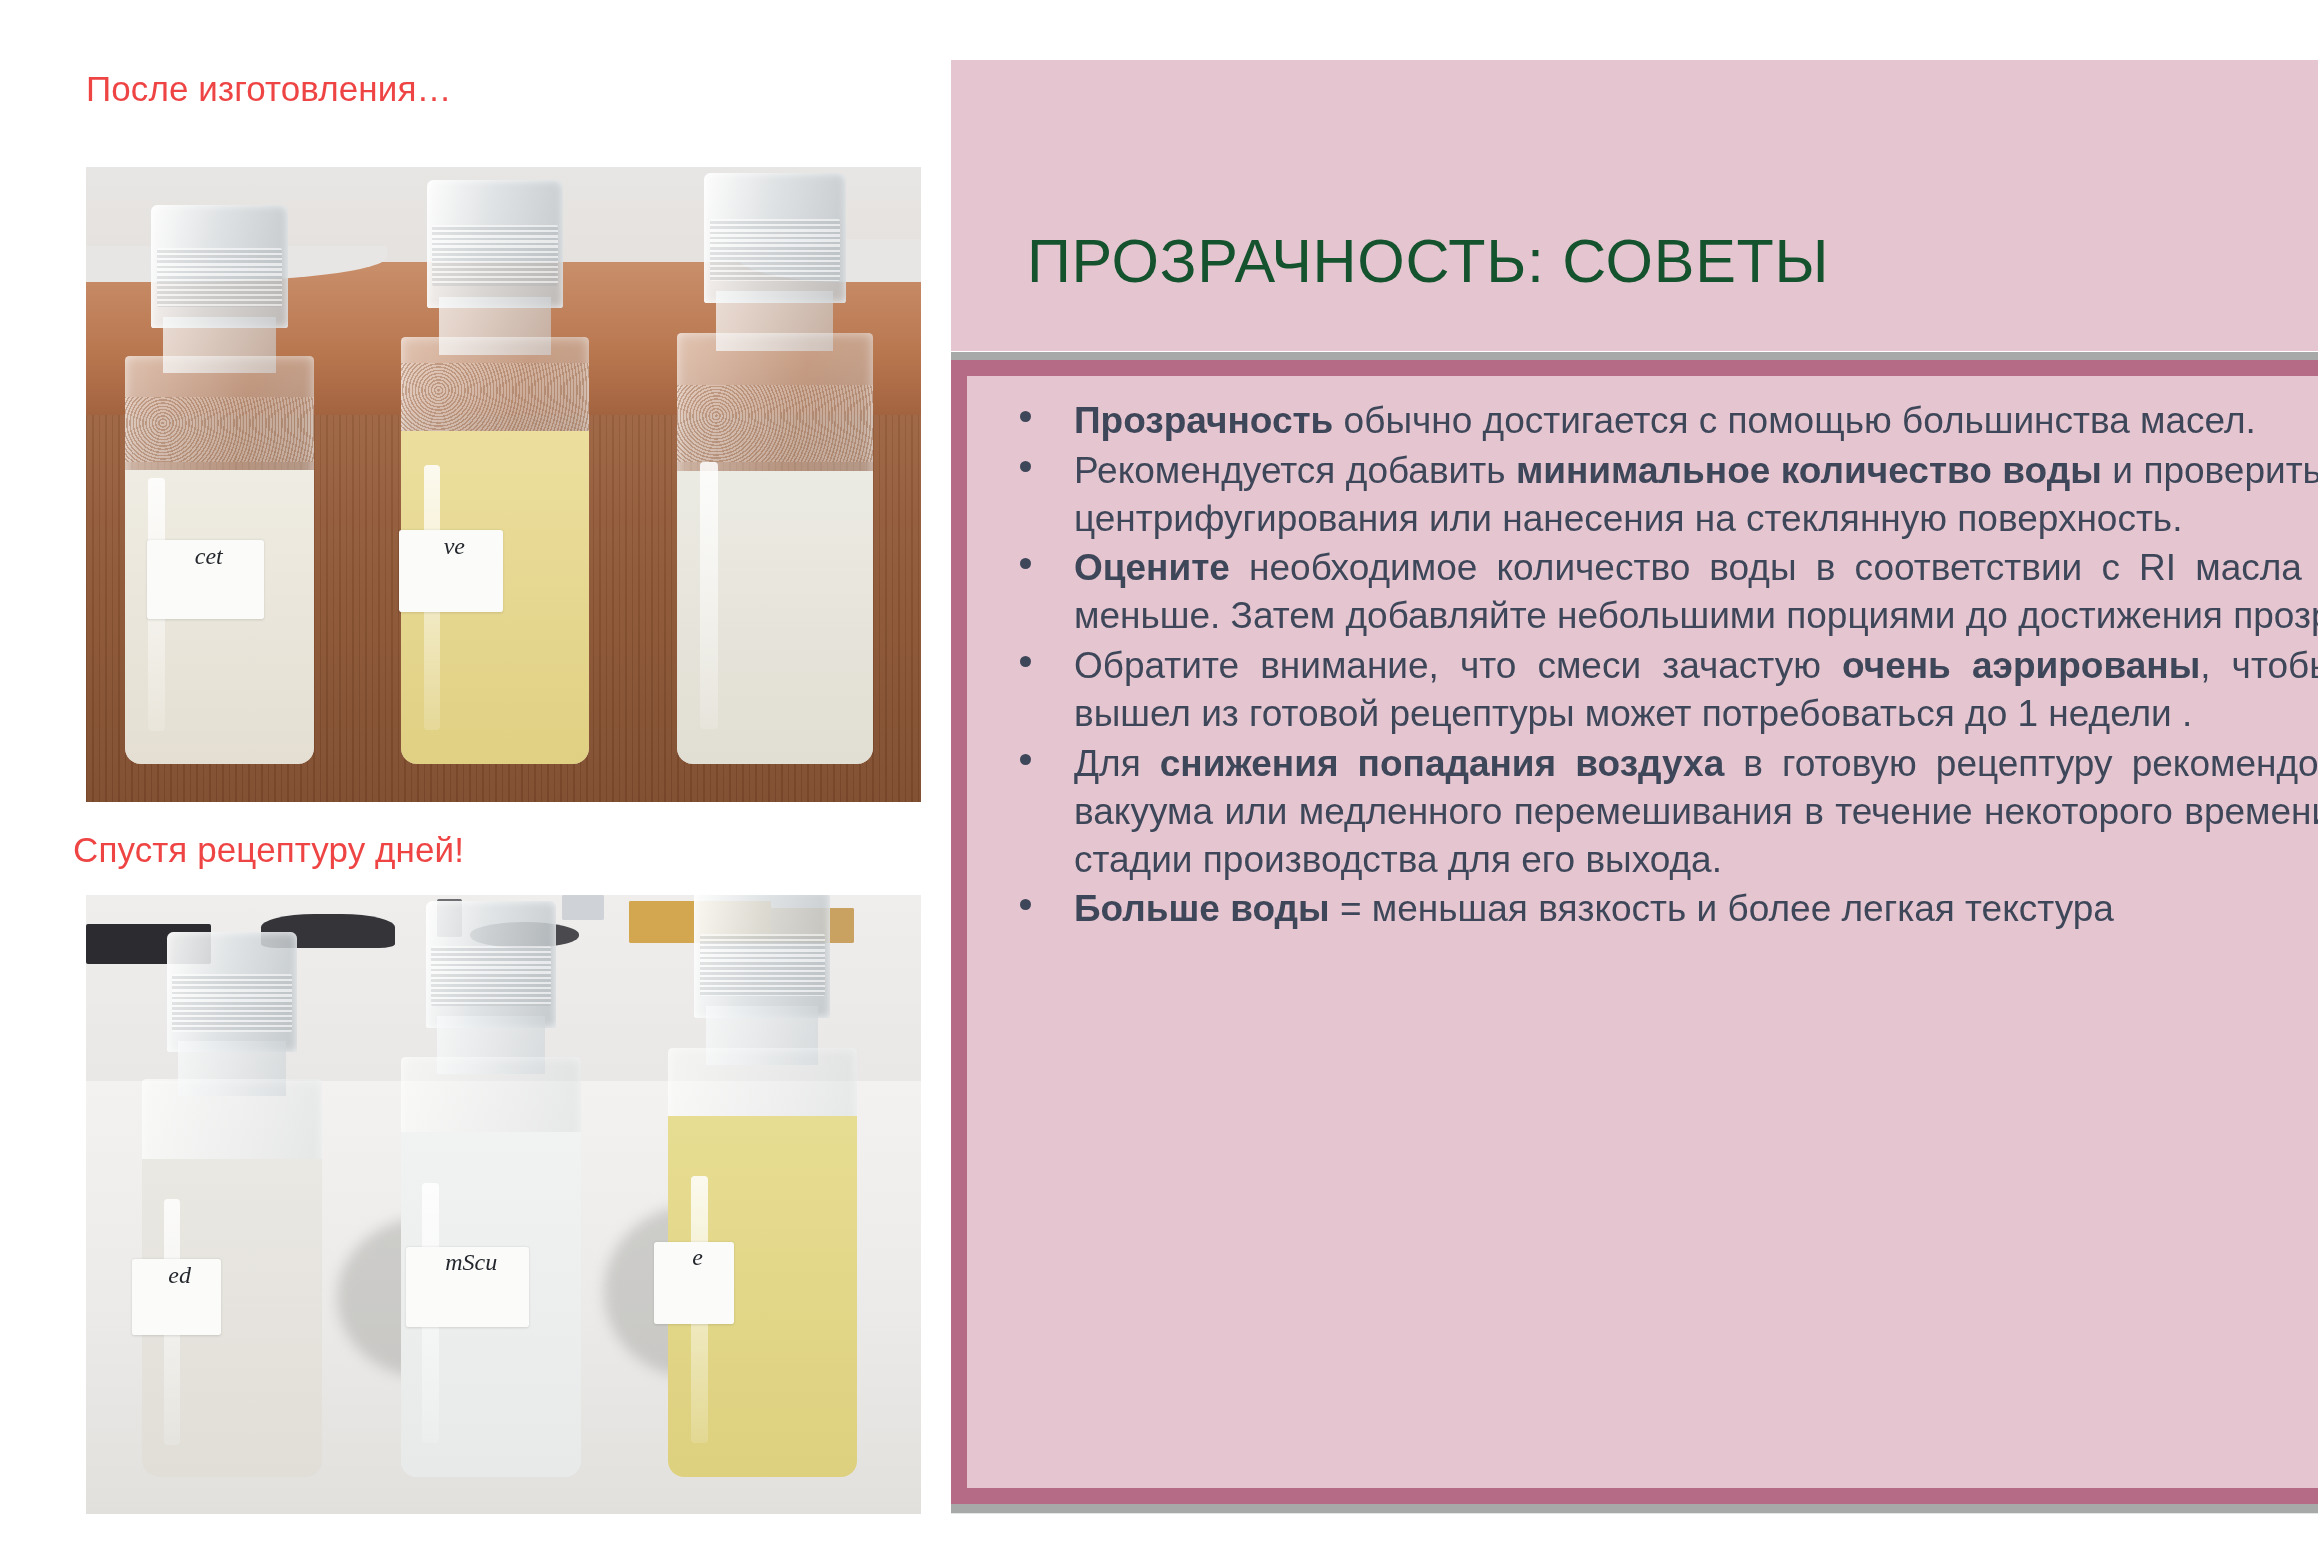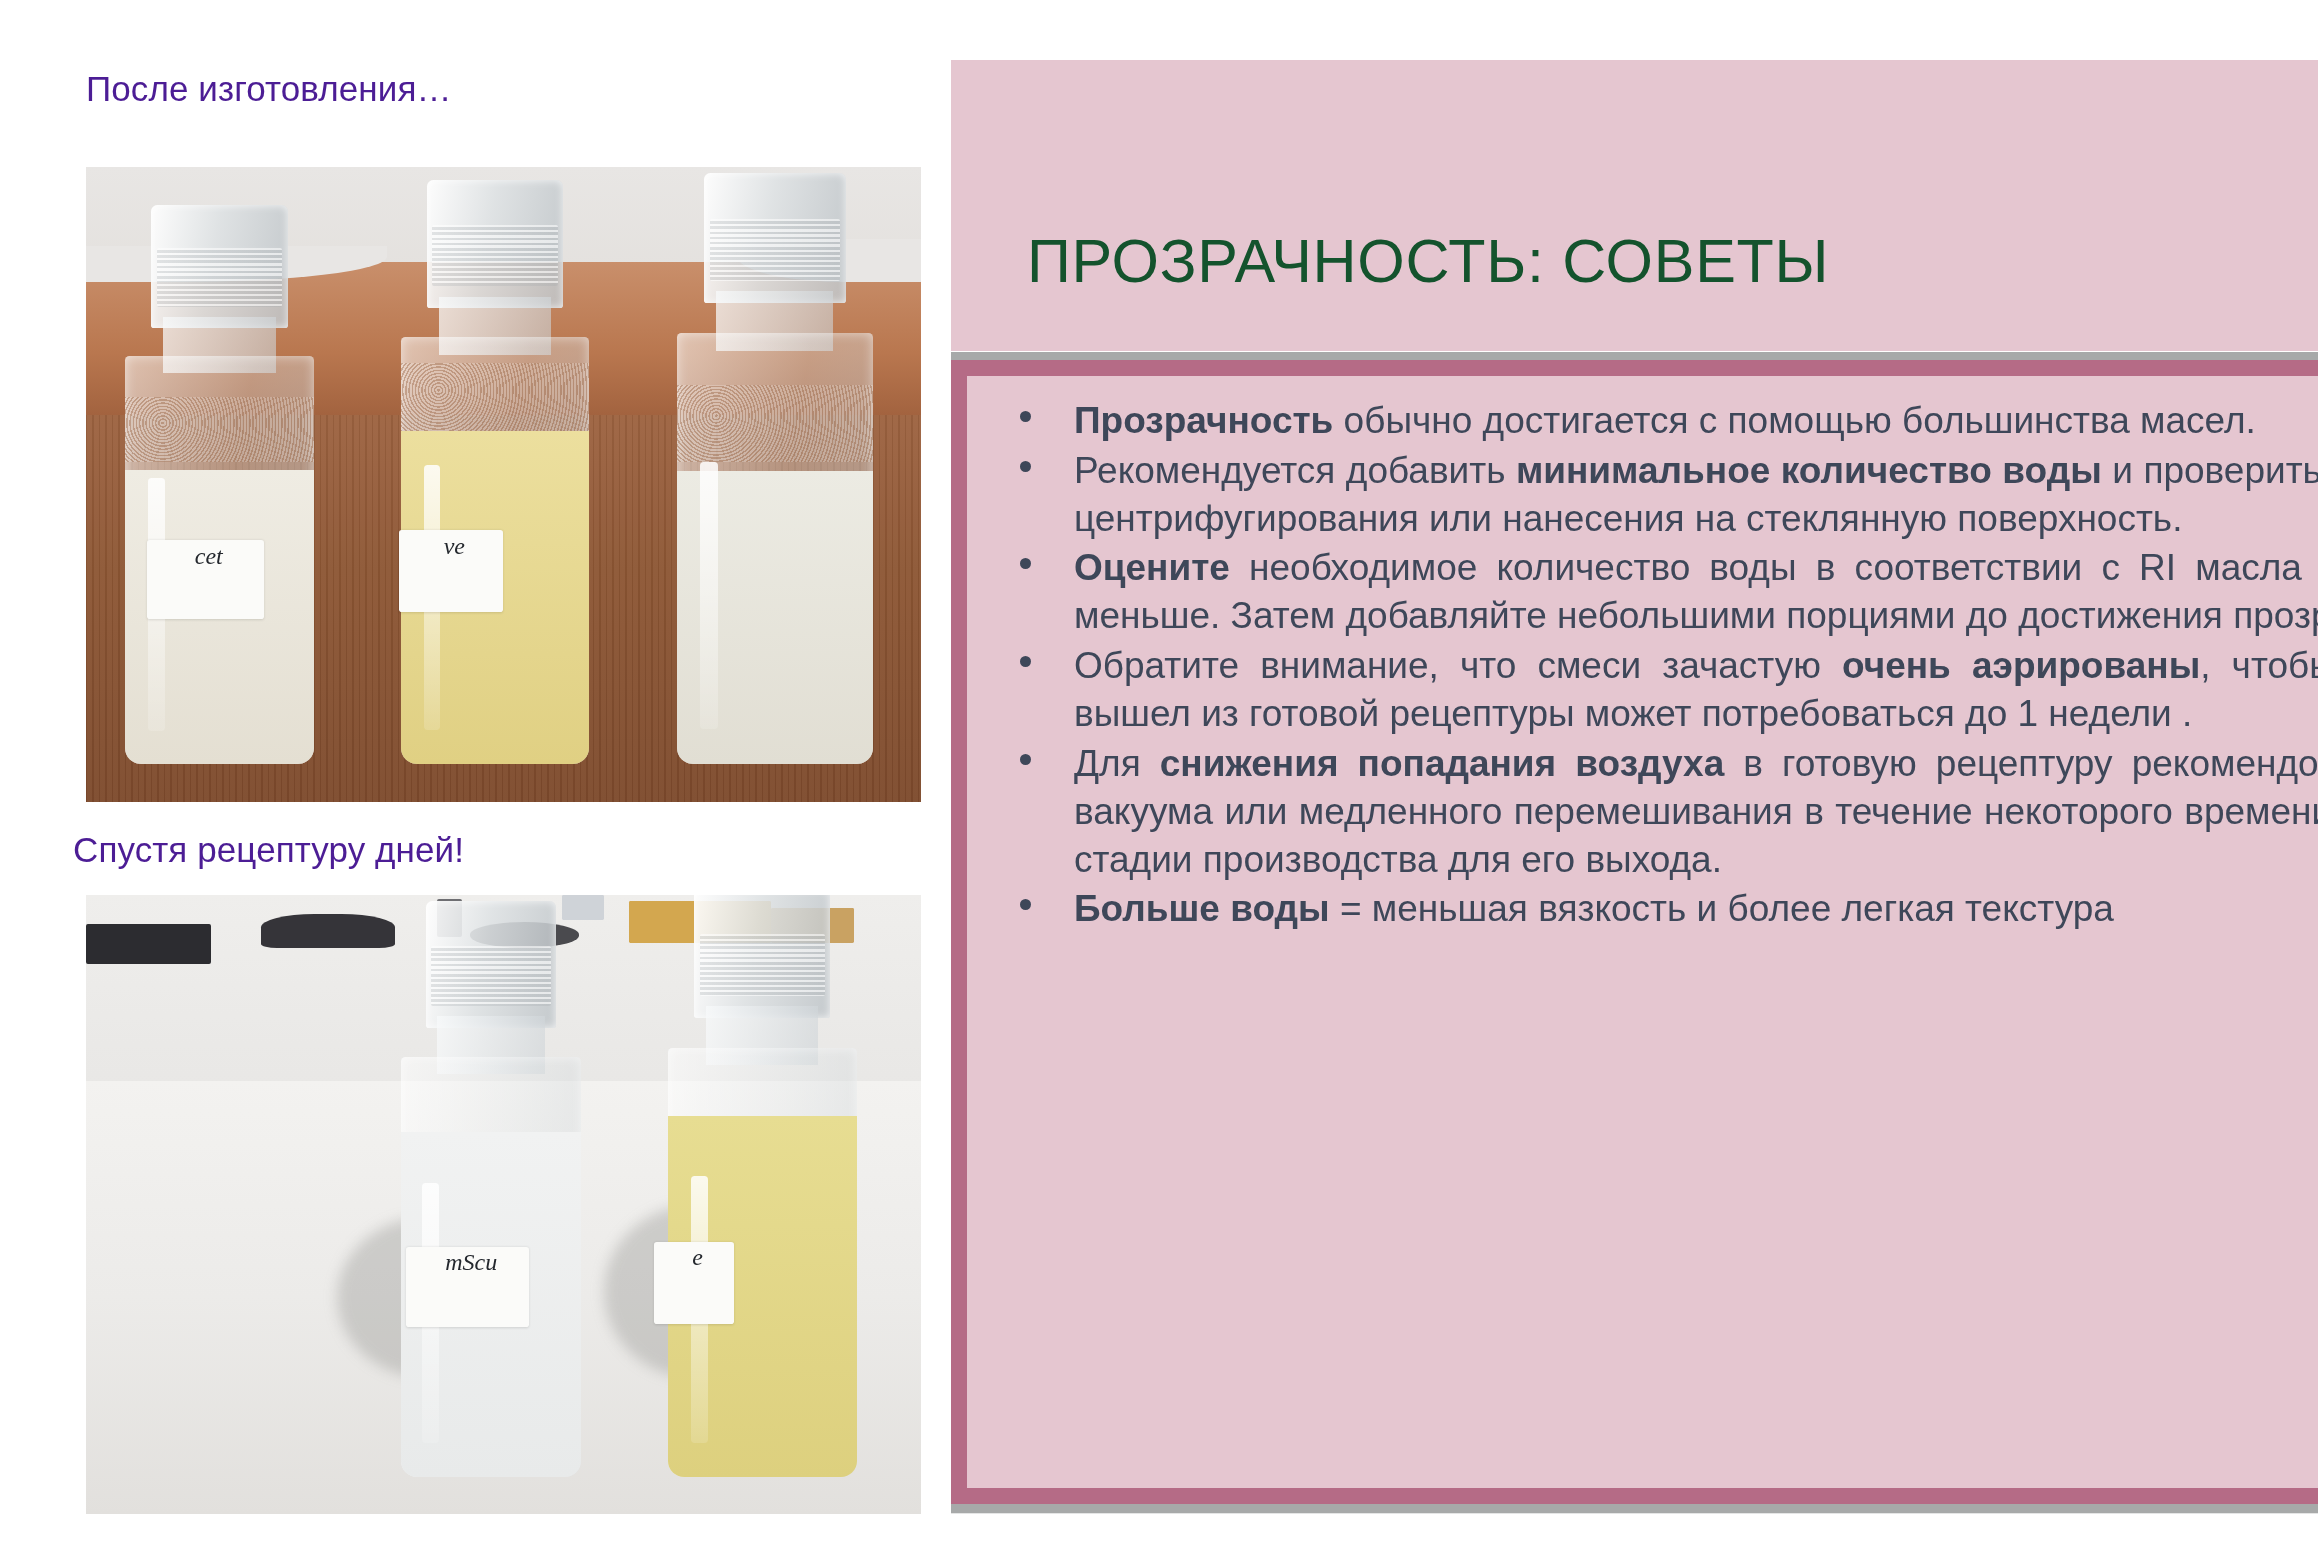--- a/index.html
+++ b/index.html
@@ -11,21 +11,21 @@
     position:relative;
   }
 
   
   #left-column{position:absolute;left:0;top:0;width:932px;height:1565px;}
 
   .caption{
     position:absolute;
     font-size:35px;
     font-weight:400;
-    color:#4c1d95;
+    color:#ef4444;
     letter-spacing:0.1px;
     white-space:nowrap;
   }
   #caption-after-production{left:86px;top:69px;}
   #caption-after-days{left:73px;top:830px;}
 
   .photo{
     position:absolute;
     left:86px;
     width:835px;
@@ -202,20 +202,31 @@
         <div class="clutter cable2"></div>
         <div class="clutter blur"></div>
         <div class="clutter box"></div>
         <div class="clutter box2"></div>
       </div>
       <div class="bg-desk-top"></div>
 
       <div class="desk-shadow" style="left:30%;top:52%;width:22%;height:26%;"></div>
       <div class="desk-shadow" style="left:62%;top:50%;width:22%;height:28%;"></div>
 
+      <div class="bottle" style="left:6%;width:23%;height:88%;">
+        <div class="cap"></div>
+        <div class="neck"></div>
+        <div class="body">
+          <div class="liquid" style="background:linear-gradient(180deg,#eae8e2,#e0ded7);height:80%;"></div>
+          <div class="shine"></div>
+        </div>
+        <div class="label" style="left:-2%;width:46%;">
+          <span>ed</span>
+        </div>
+      </div>
 
       <div class="bottle" style="left:37%;width:23%;height:93%;">
         <div class="cap"></div>
         <div class="neck"></div>
         <div class="body">
           <div class="liquid" style="background:linear-gradient(180deg,#f1f2f2,#e8eaea);height:82%;"></div>
           <div class="shine"></div>
         </div>
         <div class="label" style="left:6%;width:64%;margin-top:8px;">
           <span>тScи</span>

